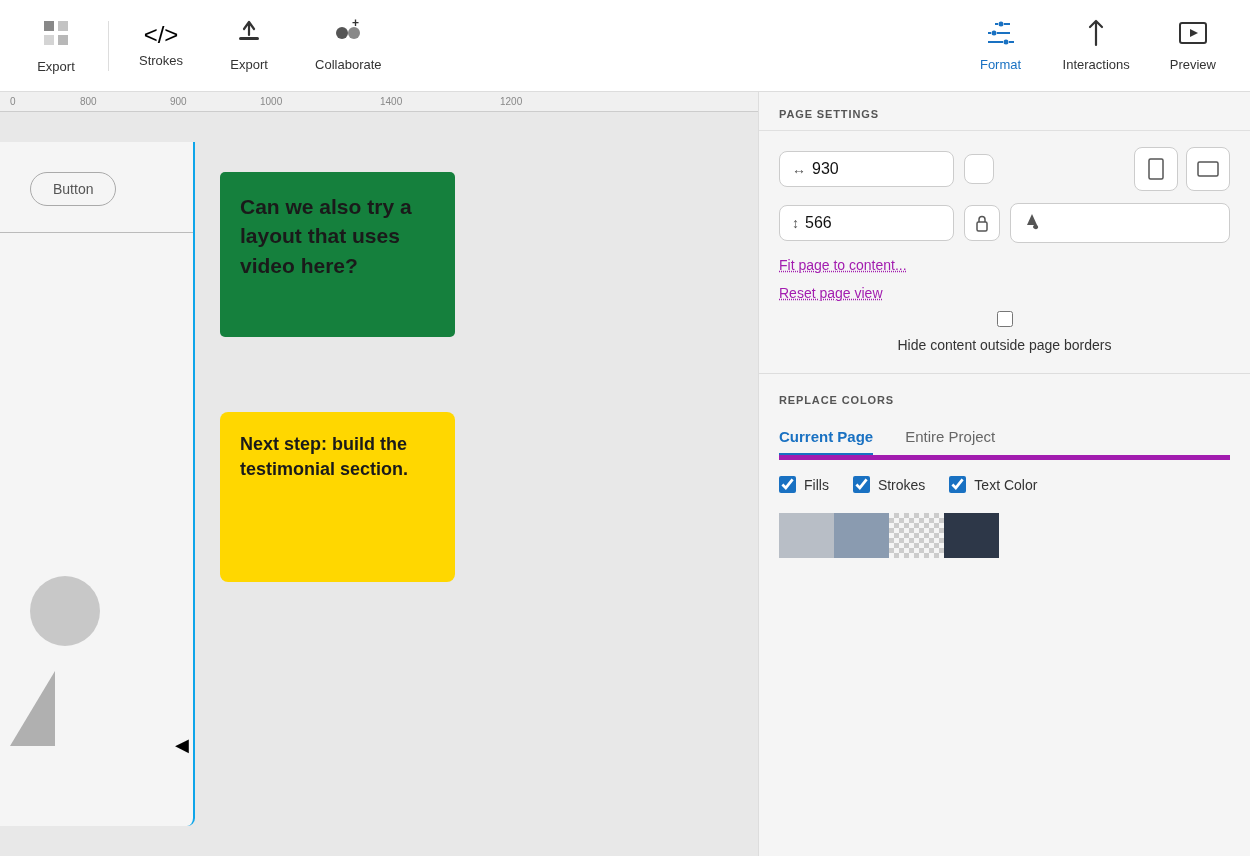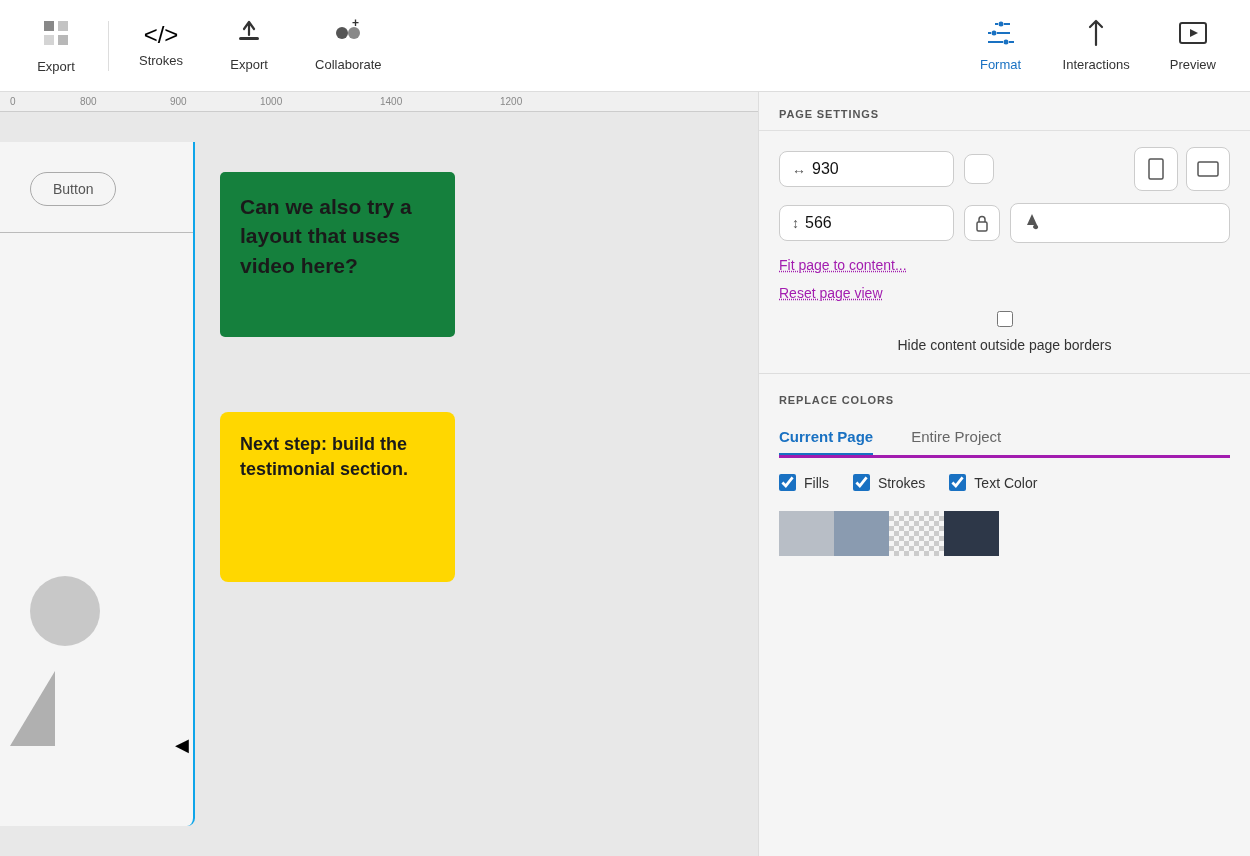--- a/index.html
+++ b/index.html
@@ -155,21 +155,21 @@
     .section-divider { height: 1px; background: #ddd; margin: 4px 0; }
 
     
     .replace-colors-title {
       font-size: 11px; font-weight: 700; color: #555; letter-spacing: 0.08em;
       text-transform: uppercase; padding: 16px 20px 14px;
     }
 
     
     .tab-row {
-      display: flex; border-bottom: 3px solid #a21caf; margin: 0 20px 16px; gap: 14px;
+      display: flex; border-bottom: 5px solid #a21caf; margin: 0 20px 16px; gap: 8px;
     }
     .tab-item {
       padding: 8px 0; font-size: 15px; cursor: pointer; color: #666;
       margin-right: 24px; border-bottom: 2.5px solid transparent;
     }
     .tab-item.active { color: #1971c2; border-bottom-color: #1971c2; font-weight: 600; }
 
     
     .checks-row {
       display: flex; align-items: flex-end; gap: 24px; padding: 0 20px; margin-bottom: 20px;

